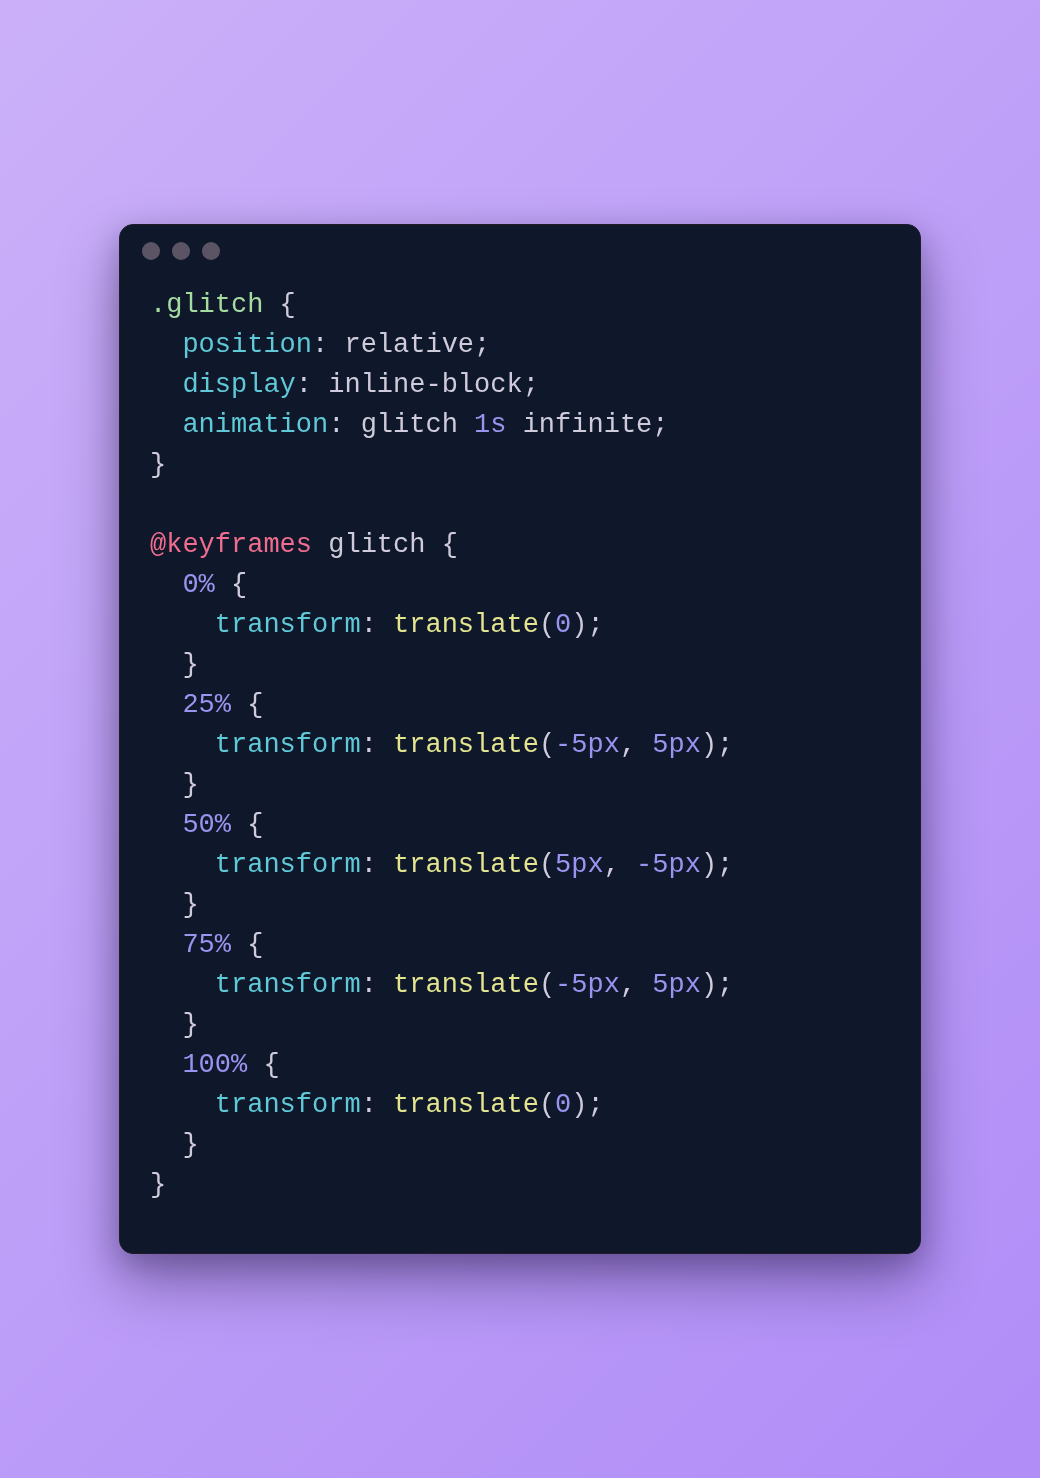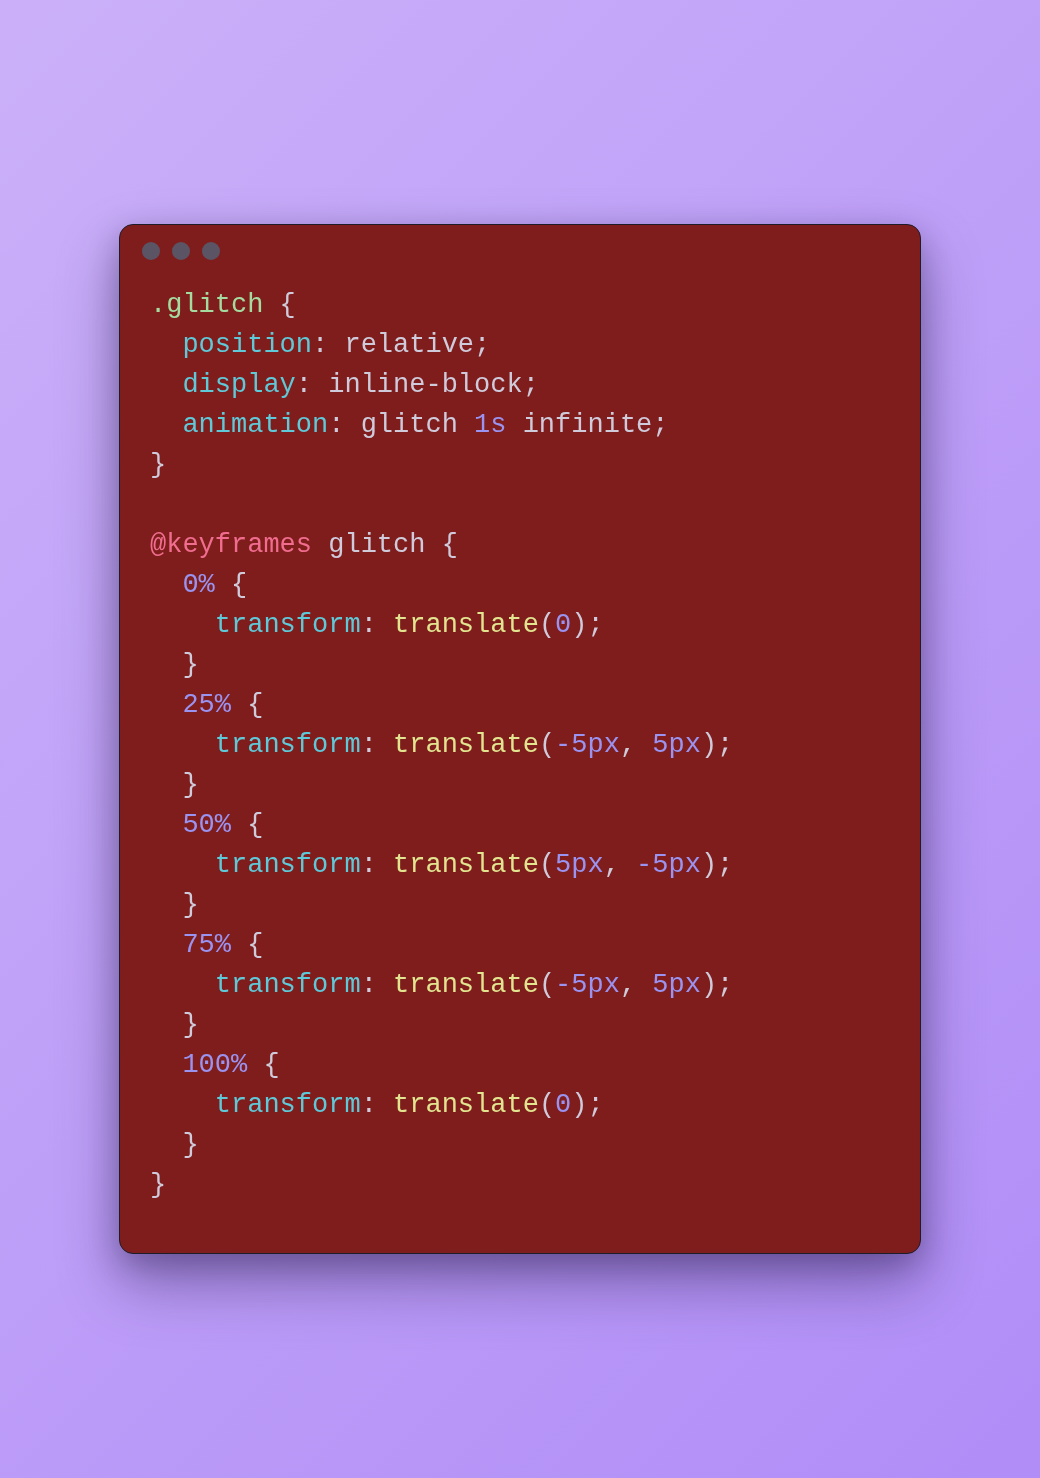--- a/index.html
+++ b/index.html
@@ -11,21 +11,21 @@
   }
   body {
     background: linear-gradient(135deg, #cbb0f9 0%, #b08df7 100%);
     display: flex;
     align-items: center;
     justify-content: center;
     font-family: ui-monospace, "SF Mono", SFMono-Regular, "Menlo", "Consolas", "Liberation Mono", monospace;
   }
   .window {
     width: 800px;
-    background: #7f1d1d;
+    background: #0f172a;
     border: 1px solid #1f1c29;
     border-radius: 14px;
     box-shadow: 0 30px 60px rgba(20, 10, 50, 0.35), 0 10px 30px rgba(20, 10, 50, 0.25);
     padding-bottom: 48px;
   }
   .titlebar {
     height: 52px;
     display: flex;
     align-items: center;
     padding: 0 22px;

